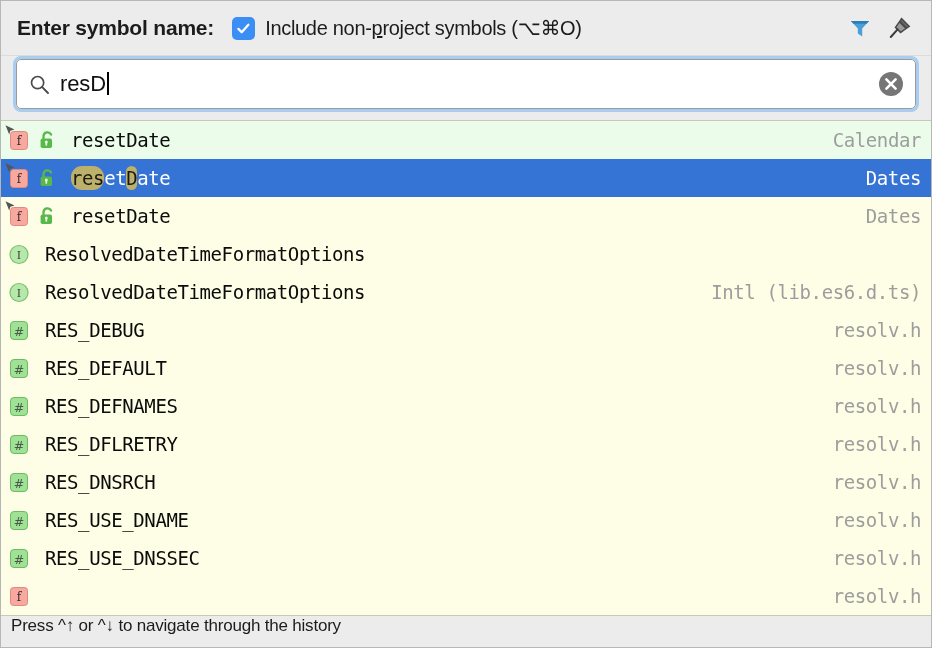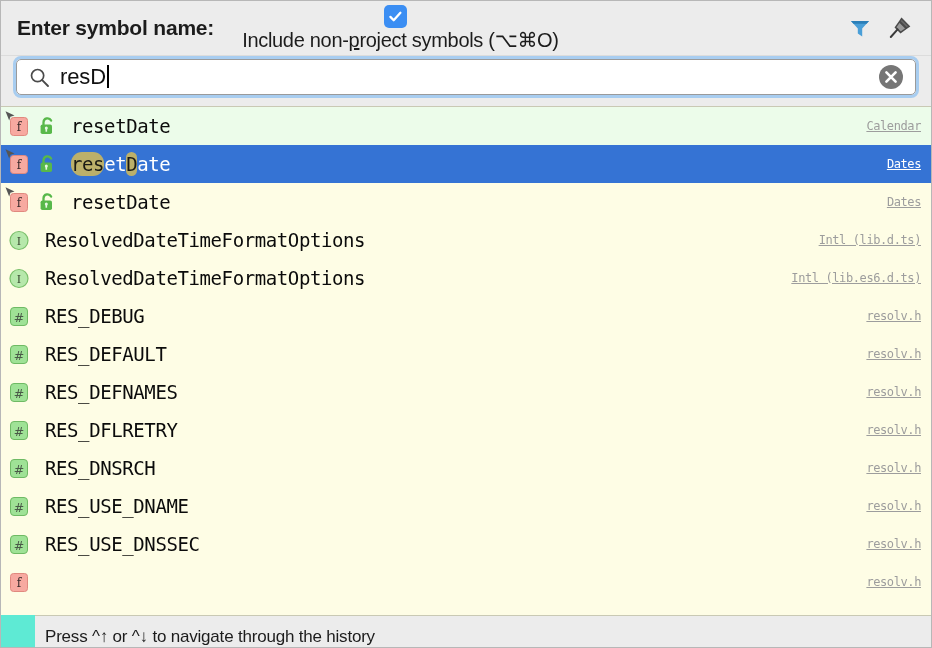--- a/index.html
+++ b/index.html
@@ -41,21 +41,20 @@
     font-weight: bold;
     color: #1c1c1c;
     letter-spacing: -0.2px;
     white-space: nowrap;
   }
   .checkbox-wrap {
     display: flex;
     align-items: center;
     margin-left: 18px;
     white-space: nowrap;
-    flex-direction: column;
   }
   .checkbox {
     width: 23px;
     height: 23px;
     border-radius: 5px;
     background: #3b8ef3;
     display: inline-flex;
     align-items: center;
     justify-content: center;
     flex: 0 0 auto;
@@ -86,21 +85,21 @@
     padding: 0 12px 8px 12px;
     box-sizing: border-box;
   }
   .search-focus {
     border: 3px solid #a8cdf0;
     border-radius: 8px;
     padding: 0;
     background: #ffffff;
   }
   .search-box {
-    height: 36px;
+    height: 50px;
     border: 1px solid #9a9a9a;
     border-radius: 5px;
     background: #ffffff;
     display: flex;
     align-items: center;
     padding: 0 10px 0 12px;
     box-sizing: border-box;
   }
   .search-icon { flex: 0 0 auto; display: inline-flex; align-items: center; }
   .search-value {
@@ -175,40 +174,38 @@
   .row.selected .name { color: #ffffff; }
   .name .hl {
     background: #bcb06a;
     color: #1a1a14;
     border-radius: 11px;
     padding: 1px 0;
   }
   .loc {
     margin-left: auto;
     font-family: "DejaVu Sans Mono", monospace;
-    font-size: 12px;
+    font-size: 19px;
     color: #9d9d9d;
     white-space: nowrap;
     letter-spacing: -0.4px;
     padding-right: 2px;
-    text-decoration: underline;
   }
   .row.selected .loc { color: #ffffff; }
 
   
   .statusbar {
     flex: 0 0 32px;
     height: 32px;
     background: #ececec;
     border-top: 1px solid #c9c9b4;
     display: flex;
-    align-items: flex-end;
+    align-items: flex-start;
     padding-left: 10px;
     box-sizing: border-box;
-    margin-left: 34px;
   }
   .status-text {
     font-size: 17px;
     color: #1c1c1c;
     white-space: nowrap;
     letter-spacing: -0.2px;
   }
 </style>
 </head>
 <body>
@@ -330,21 +327,20 @@
       </div>
       <div class="row">
         <span class="icon-cell">
           <span class="ic"><svg width="24" height="25" viewBox="0 0 24 25">
               <circle cx="11" cy="12.5" r="9" fill="#b6e8ab" stroke="#79c06a" stroke-width="1.2"></circle>
               <text x="11" y="17" text-anchor="middle" font-family="DejaVu Serif, serif" font-size="11" fill="#36452f">I</text>
             </svg></span>
           <span class="lockwrap empty"></span>
         </span>
         <span class="name">ResolvedDateTimeFormatOptions</span>
-        <span class="loc">Intl (lib.d.ts)</span>
       </div>
       <div class="row">
         <span class="icon-cell">
           <span class="ic"><svg width="24" height="25" viewBox="0 0 24 25">
               <circle cx="11" cy="12.5" r="9" fill="#b6e8ab" stroke="#79c06a" stroke-width="1.2"></circle>
               <text x="11" y="17" text-anchor="middle" font-family="DejaVu Serif, serif" font-size="11" fill="#36452f">I</text>
             </svg></span>
           <span class="lockwrap empty"></span>
         </span>
         <span class="name">ResolvedDateTimeFormatOptions</span>

